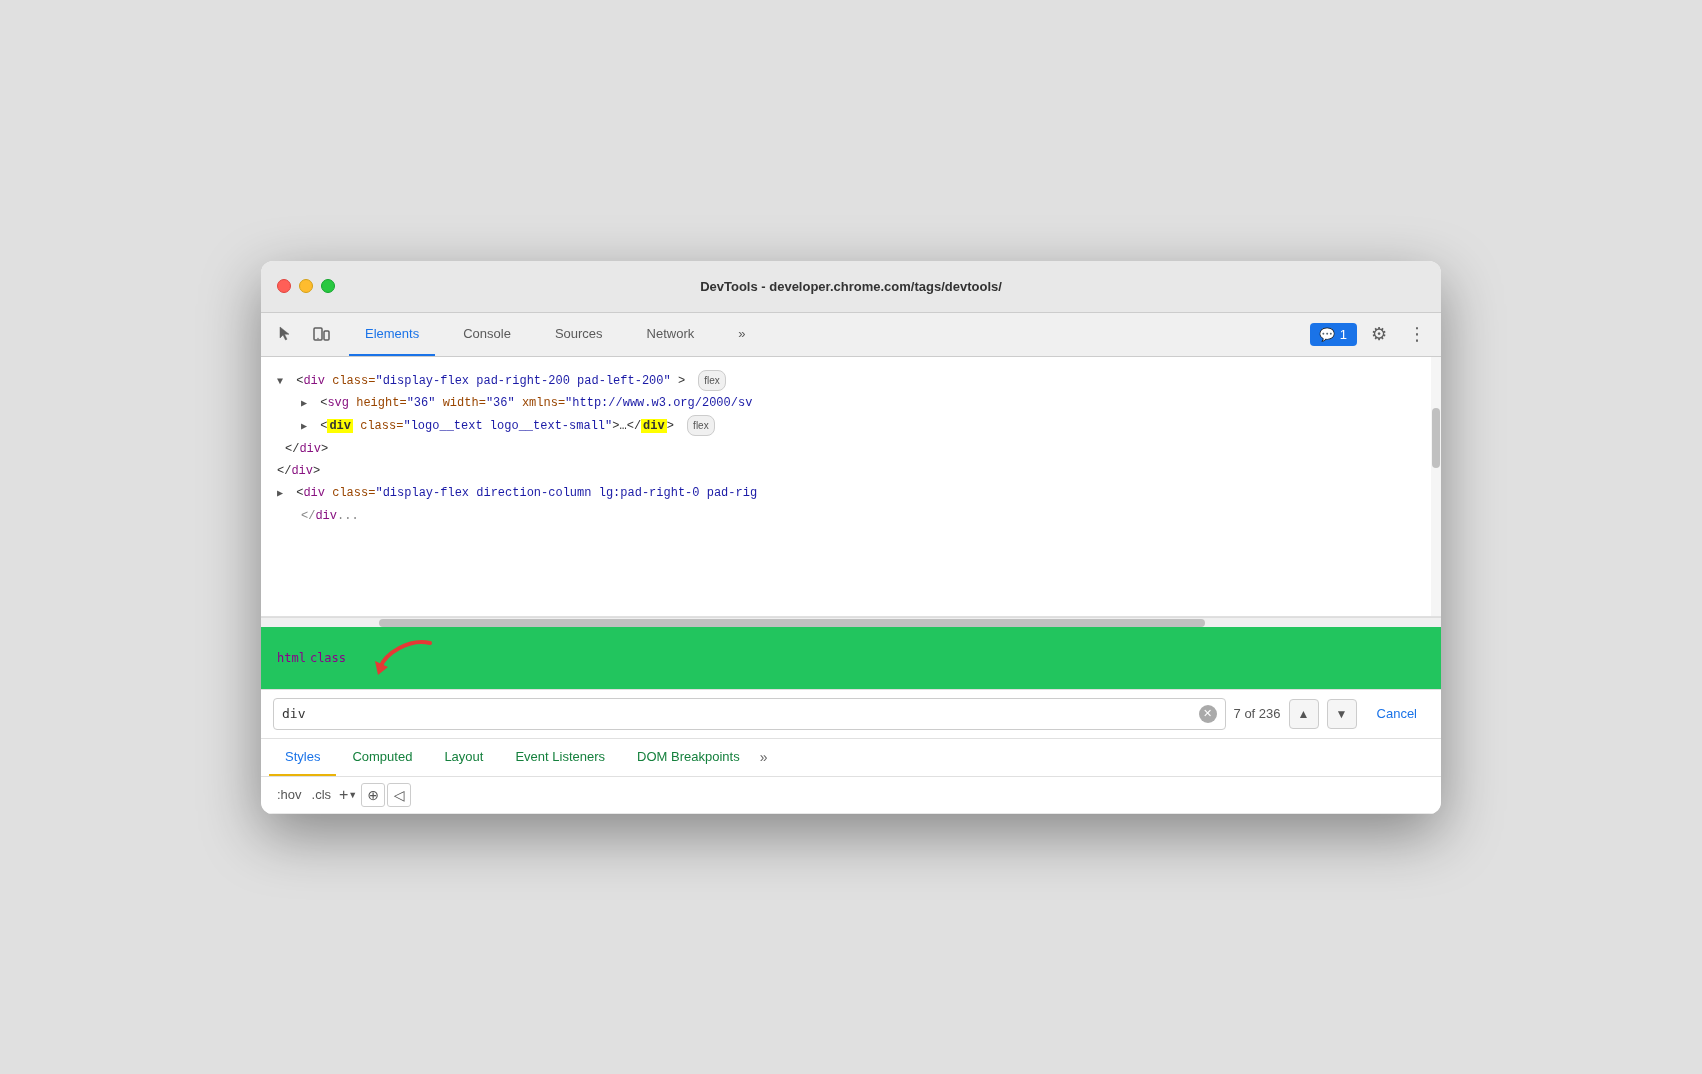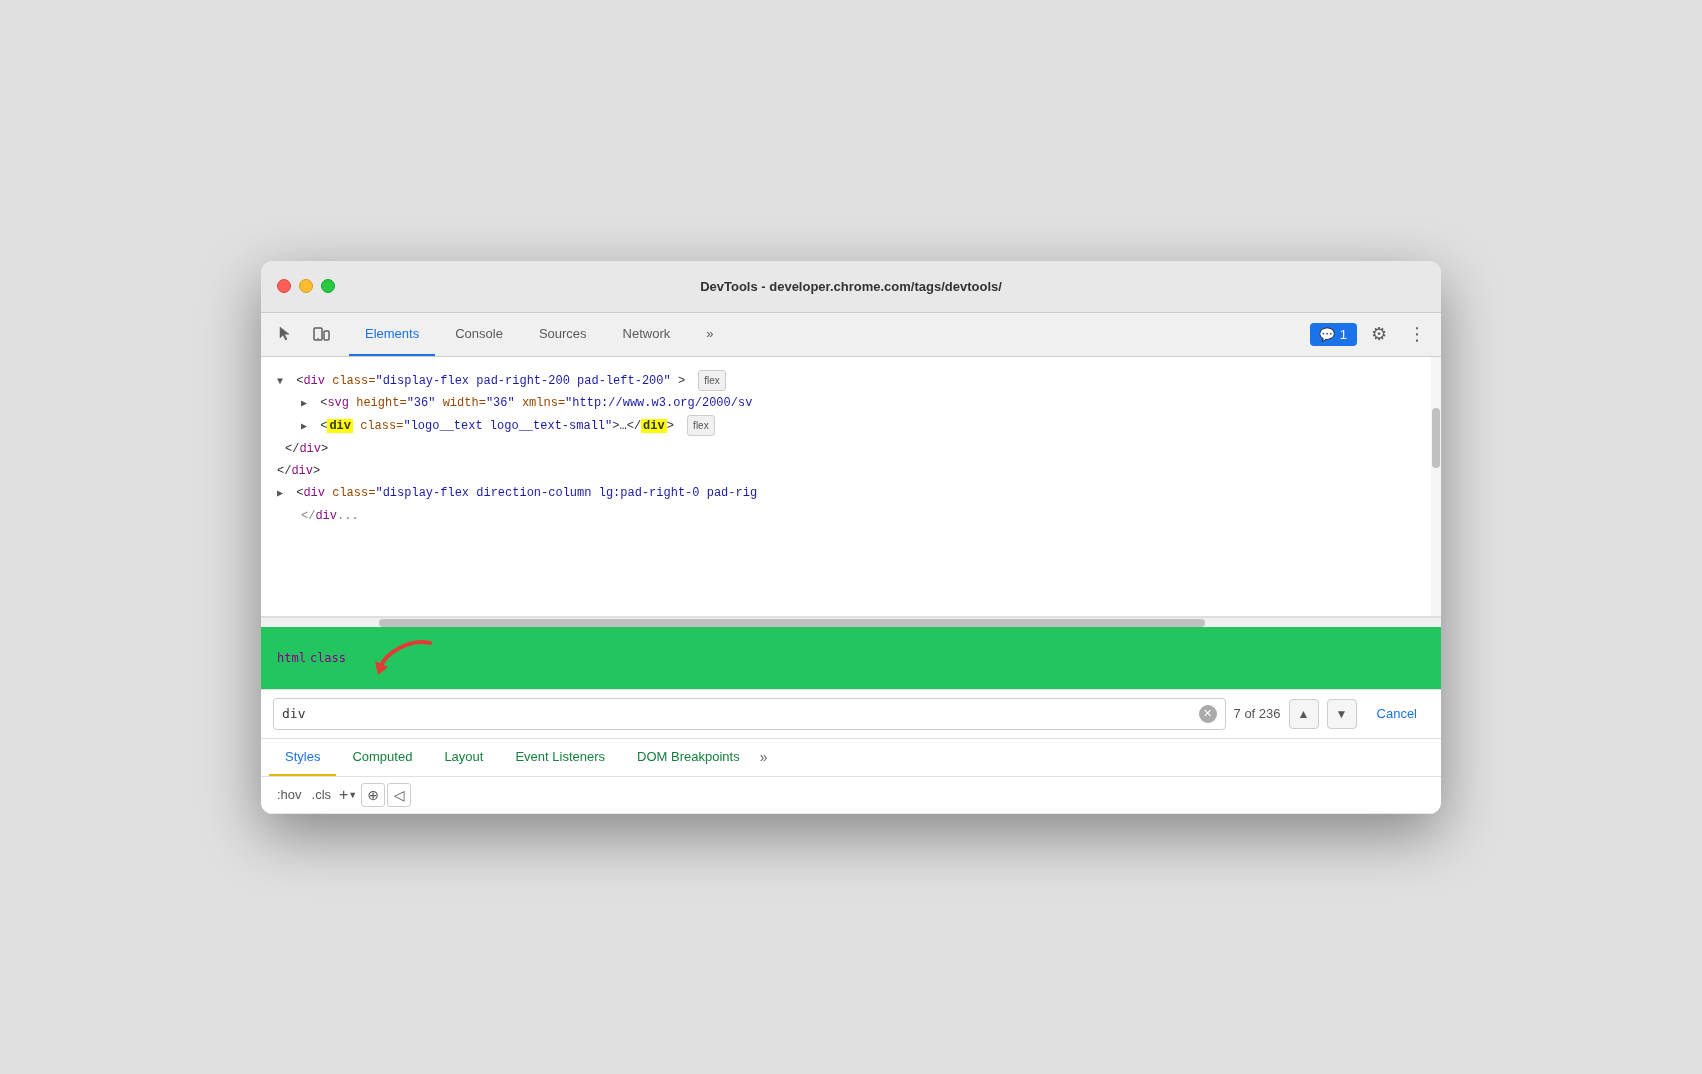--- a/index.html
+++ b/index.html
@@ -75,21 +75,21 @@
       border-radius: 4px;
       display: flex;
       align-items: center;
       justify-content: center;
       color: #5f5f5f;
       font-size: 16px;
     }
     .devtools-tabs {
       display: flex;
       align-items: center;
-      gap: 4px;
+      gap: 12px;
       flex: 1;
     }
     .devtools-tab {
       padding: 0 16px;
       height: 44px;
       display: flex;
       align-items: center;
       font-size: 13px;
       color: #5a5a5a;
       cursor: pointer;
@@ -158,21 +158,21 @@
     .highlight-box {
       background: #ffff00;
       color: #333;
       font-weight: bold;
       padding: 0 2px;
     }
     .badge {
       display: inline-block;
       background: #f0f0f0;
       border: 1px solid #ccc;
-      border-radius: 3px;
+      border-radius: 8px;
       font-size: 10px;
       padding: 1px 5px;
       color: #555;
       margin-left: 6px;
       font-family: -apple-system, sans-serif;
     }
     .triangle {
       display: inline-block;
       width: 12px;
       color: #555;

